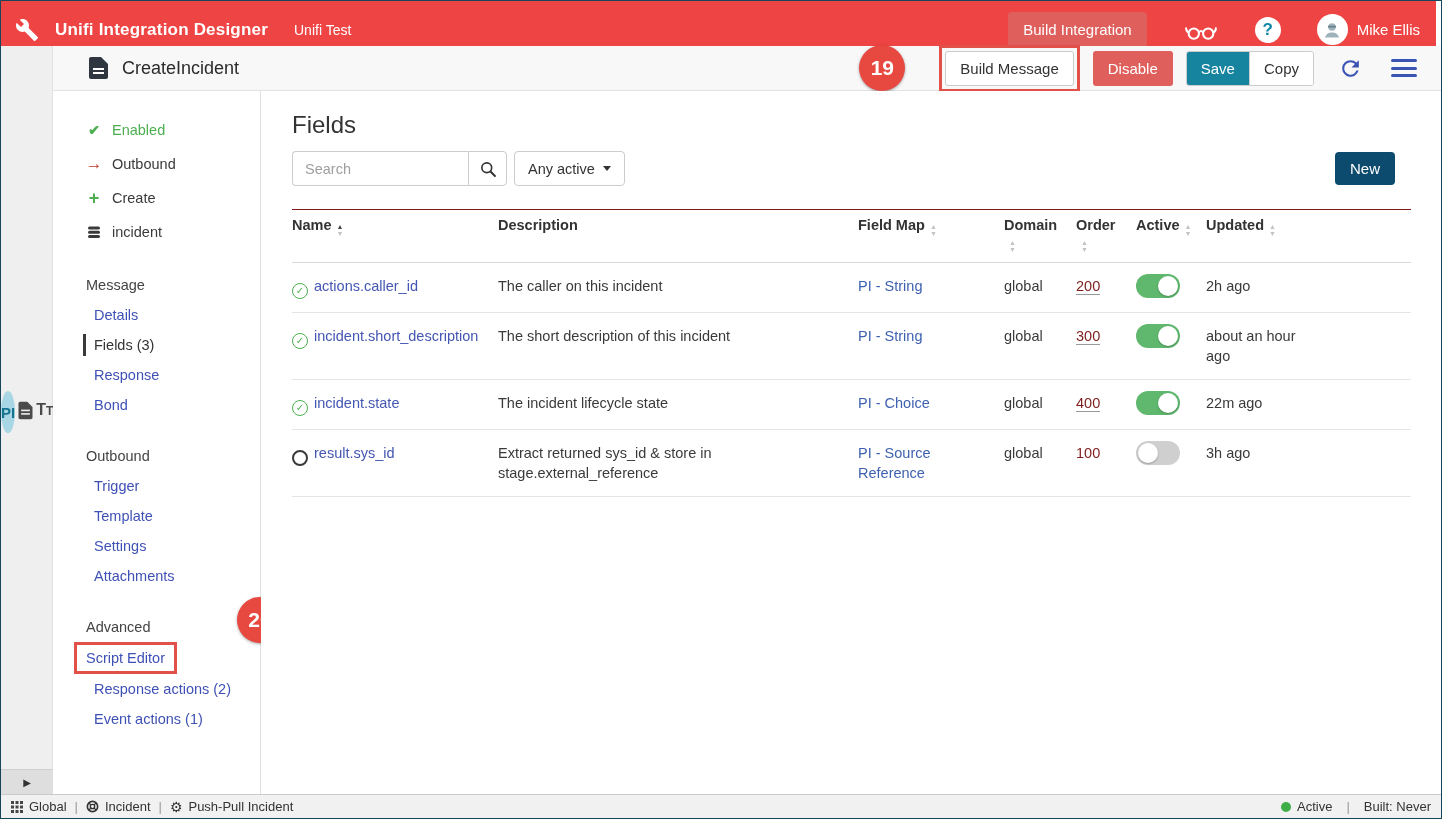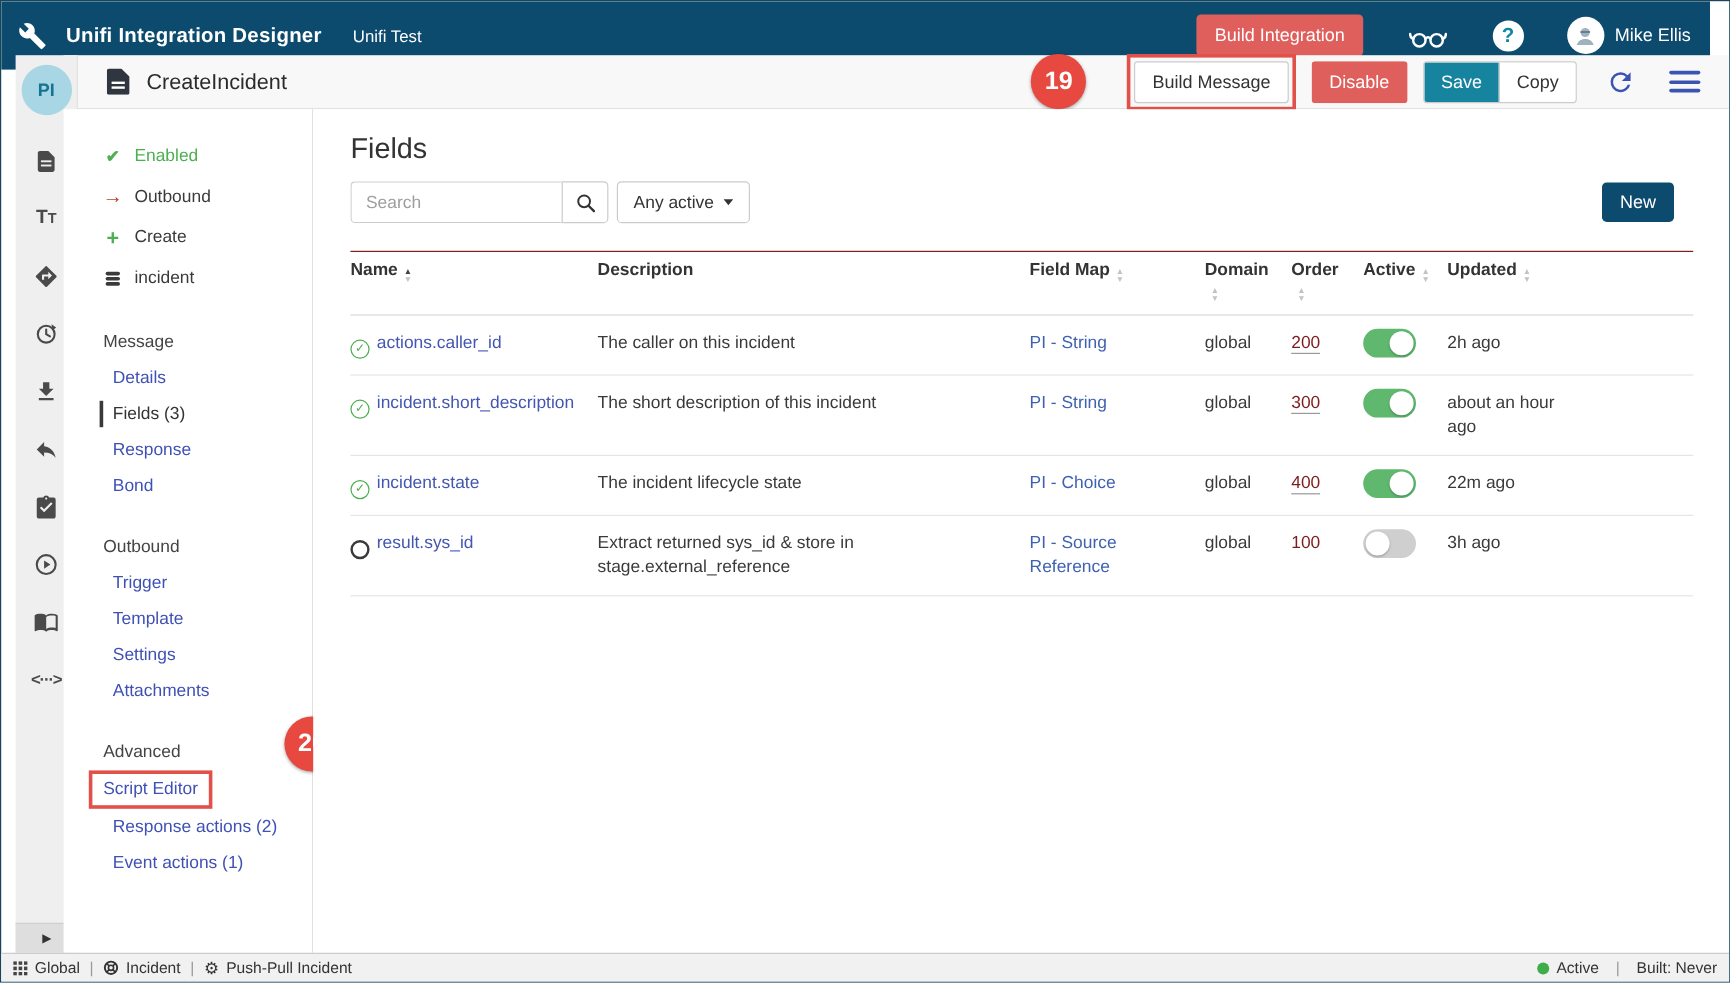--- a/index.html
+++ b/index.html
@@ -1,20 +1,20 @@
 <!DOCTYPE html>
 <html><head>
 <meta charset="utf-8">
 <style>
   * { margin:0; padding:0; box-sizing:border-box; }
   html,body { width:1442px; height:819px; font-family:"Liberation Sans", sans-serif; }
   .screen { position:relative; width:1442px; height:819px; background:#fff; border:1px solid #17455a; overflow:hidden; }
 
   
-  .topbar { position:absolute; top:0; left:0; right:16px; height:57px; background:#0c4a6e; display:flex; align-items:center; color:#fff; }
+  .topbar { position:absolute; top:0; left:0; right:5px; height:57px; background:#ef4444; display:flex; align-items:center; color:#fff; }
   .topbar .wrench { width:24px; height:24px; margin:0 16px 0 14px; }
   .brand { font-size:17px; font-weight:bold; letter-spacing:.2px; }
   .workspace { font-size:14px; margin-left:26px; }
   .topbar-right { margin-left:auto; display:flex; align-items:center; gap:36px; padding-right:16px; }
   .btn-build-integration { background:#df5f5c; color:#fff; border:none; border-radius:4px; font-size:15px; padding:9px 15px; font-family:inherit; cursor:pointer; }
   .glasses { width:36px; height:24px; }
   .help-circle { width:26px; height:26px; border-radius:50%; background:#fff; color:#0e86a7; font-weight:bold; font-size:17px; display:flex; align-items:center; justify-content:center; }
   .user-chip { display:flex; align-items:center; gap:9px; font-size:15px; }
   .avatar-circle { width:31px; height:31px; border-radius:50%; background:#fff; display:flex; align-items:center; justify-content:center; overflow:hidden; }
 
@@ -30,21 +30,21 @@
   .btn-white { background:#fff; border-color:#ccc; color:#333; }
   .btn-red { background:#df5f5c; color:#fff; margin-left:13px; }
   .btn-group { display:flex; margin-left:13px; border:1px solid #ccc; border-radius:3px; overflow:hidden; }
   .btn-teal { background:#16839f; color:#fff; border-radius:0; border:none; }
   .btn-copy { background:#fff; color:#333; border:none; border-left:1px solid #ccc; border-radius:0; }
   .refresh { width:25px; height:25px; margin-left:24px; cursor:pointer; }
   .hamburger { width:26px; height:18px; display:flex; flex-direction:column; justify-content:space-between; margin-left:28px; margin-right:8px; cursor:pointer; }
   .hamburger div { height:3px; background:#3b54b4; border-radius:2px; }
 
   
-  .iconrail { position:absolute; top:45px; left:0; width:52px; bottom:24px; background:#efefef; border-right:1px solid #e2e2e2; display:flex; flex-direction:column; align-items:center;margin-left:12px; }
+  .iconrail { position:absolute; top:45px; left:0; width:52px; bottom:24px; background:#efefef; border-right:1px solid #e2e2e2; display:flex; flex-direction:row; align-items:center; }
   .pi-avatar { width:42px; height:42px; border-radius:50%; background:#a9d6e5; color:#15758f; font-weight:bold; font-size:15px; display:flex; align-items:center; justify-content:center; margin-top:8px; margin-bottom:24px; cursor:pointer; }
   .rail-btn { width:28px; height:28px; display:flex; align-items:center; justify-content:center; margin-bottom:20px; cursor:pointer; color:#4a4a4a; }
   .rail-btn svg { width:21px; height:21px; }
   .tt-glyph { font-weight:bold; color:#4a4a4a; font-size:16px; }
   .tt-glyph .small { font-size:12px; }
   .code-glyph { font-size:14px; font-weight:bold; color:#4a4a4a; letter-spacing:-1px; }
   .rail-expand { position:absolute; bottom:0; left:0; width:52px; height:25px; background:#dedede; border-top:1px solid #cfcfcf; display:flex; align-items:center; justify-content:center; font-size:10px; color:#333; cursor:pointer; }
 
   
   .nav { position:absolute; top:90px; left:52px; width:208px; bottom:24px; background:#fff; border-right:1px solid #e0e0e0; padding:22px 0 0 33px; font-size:14.5px; }

